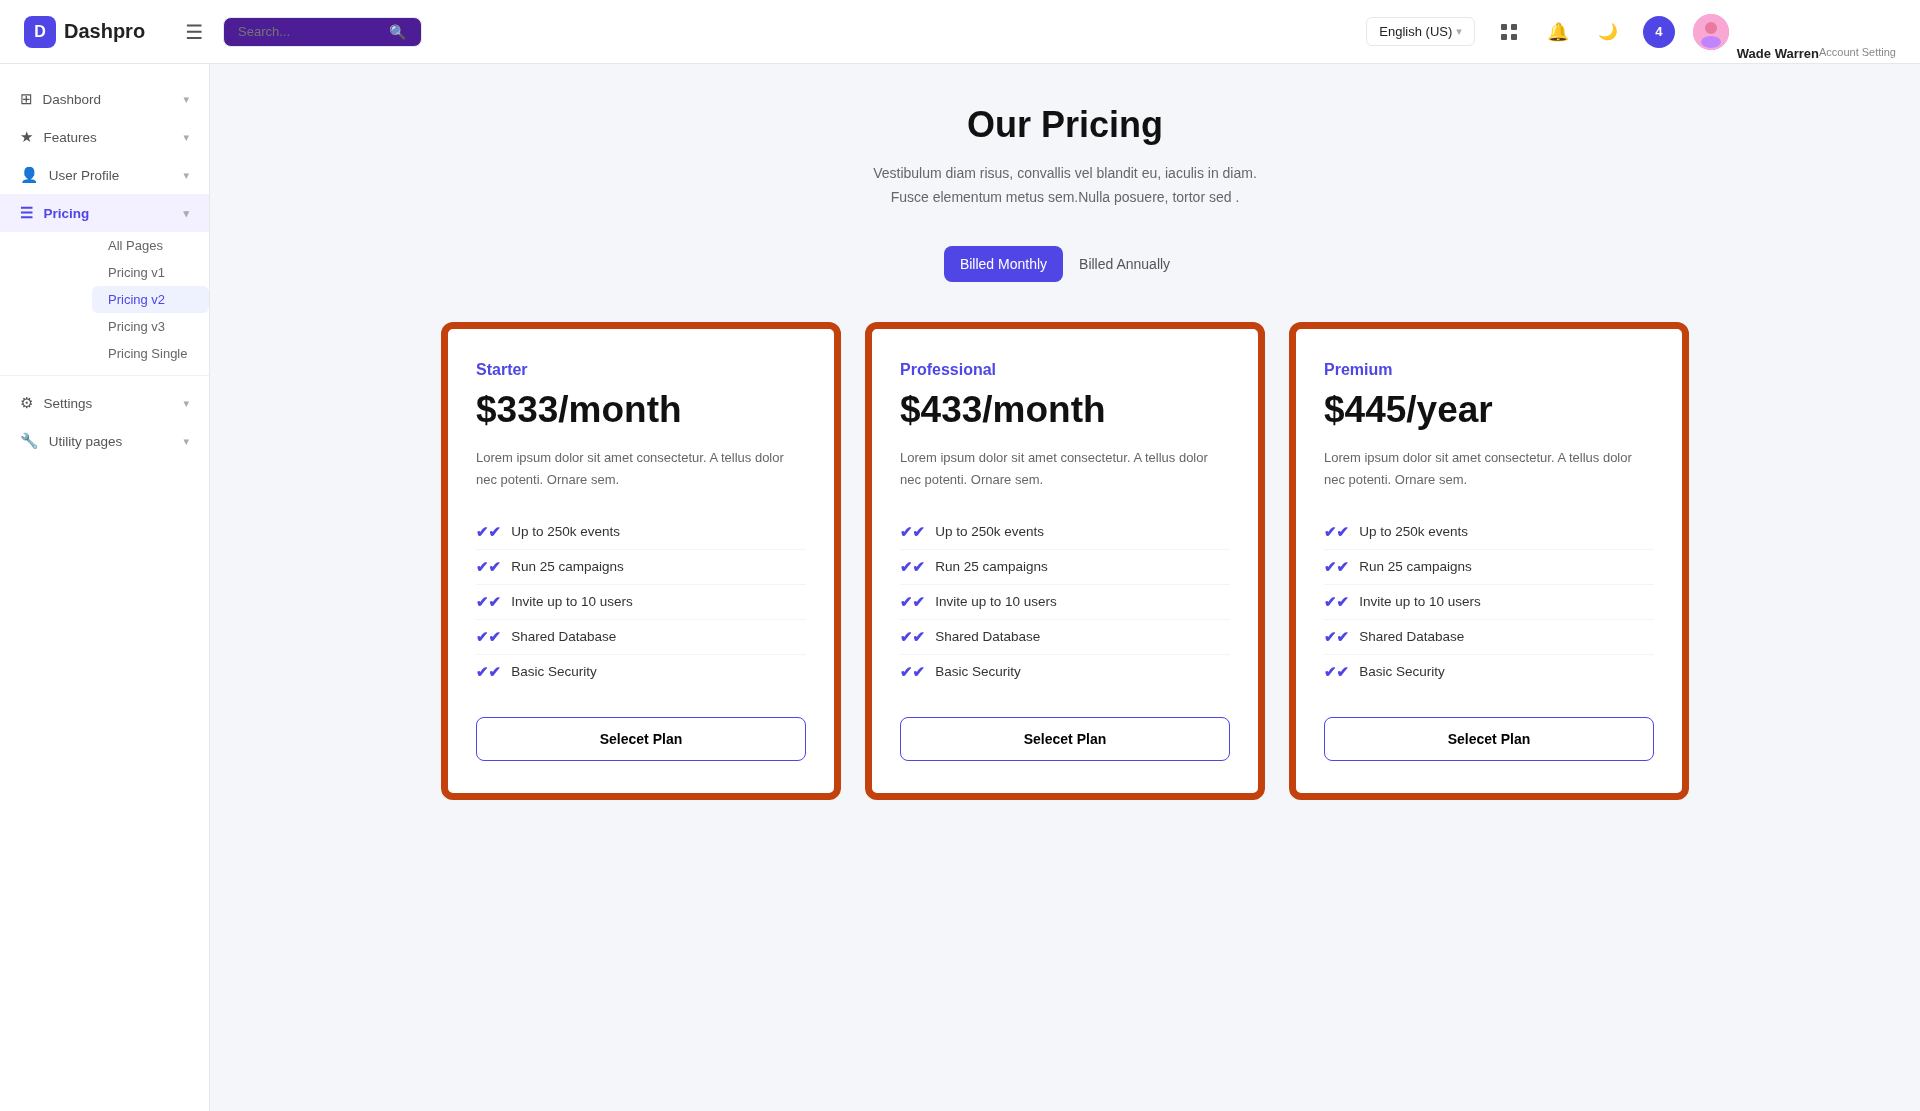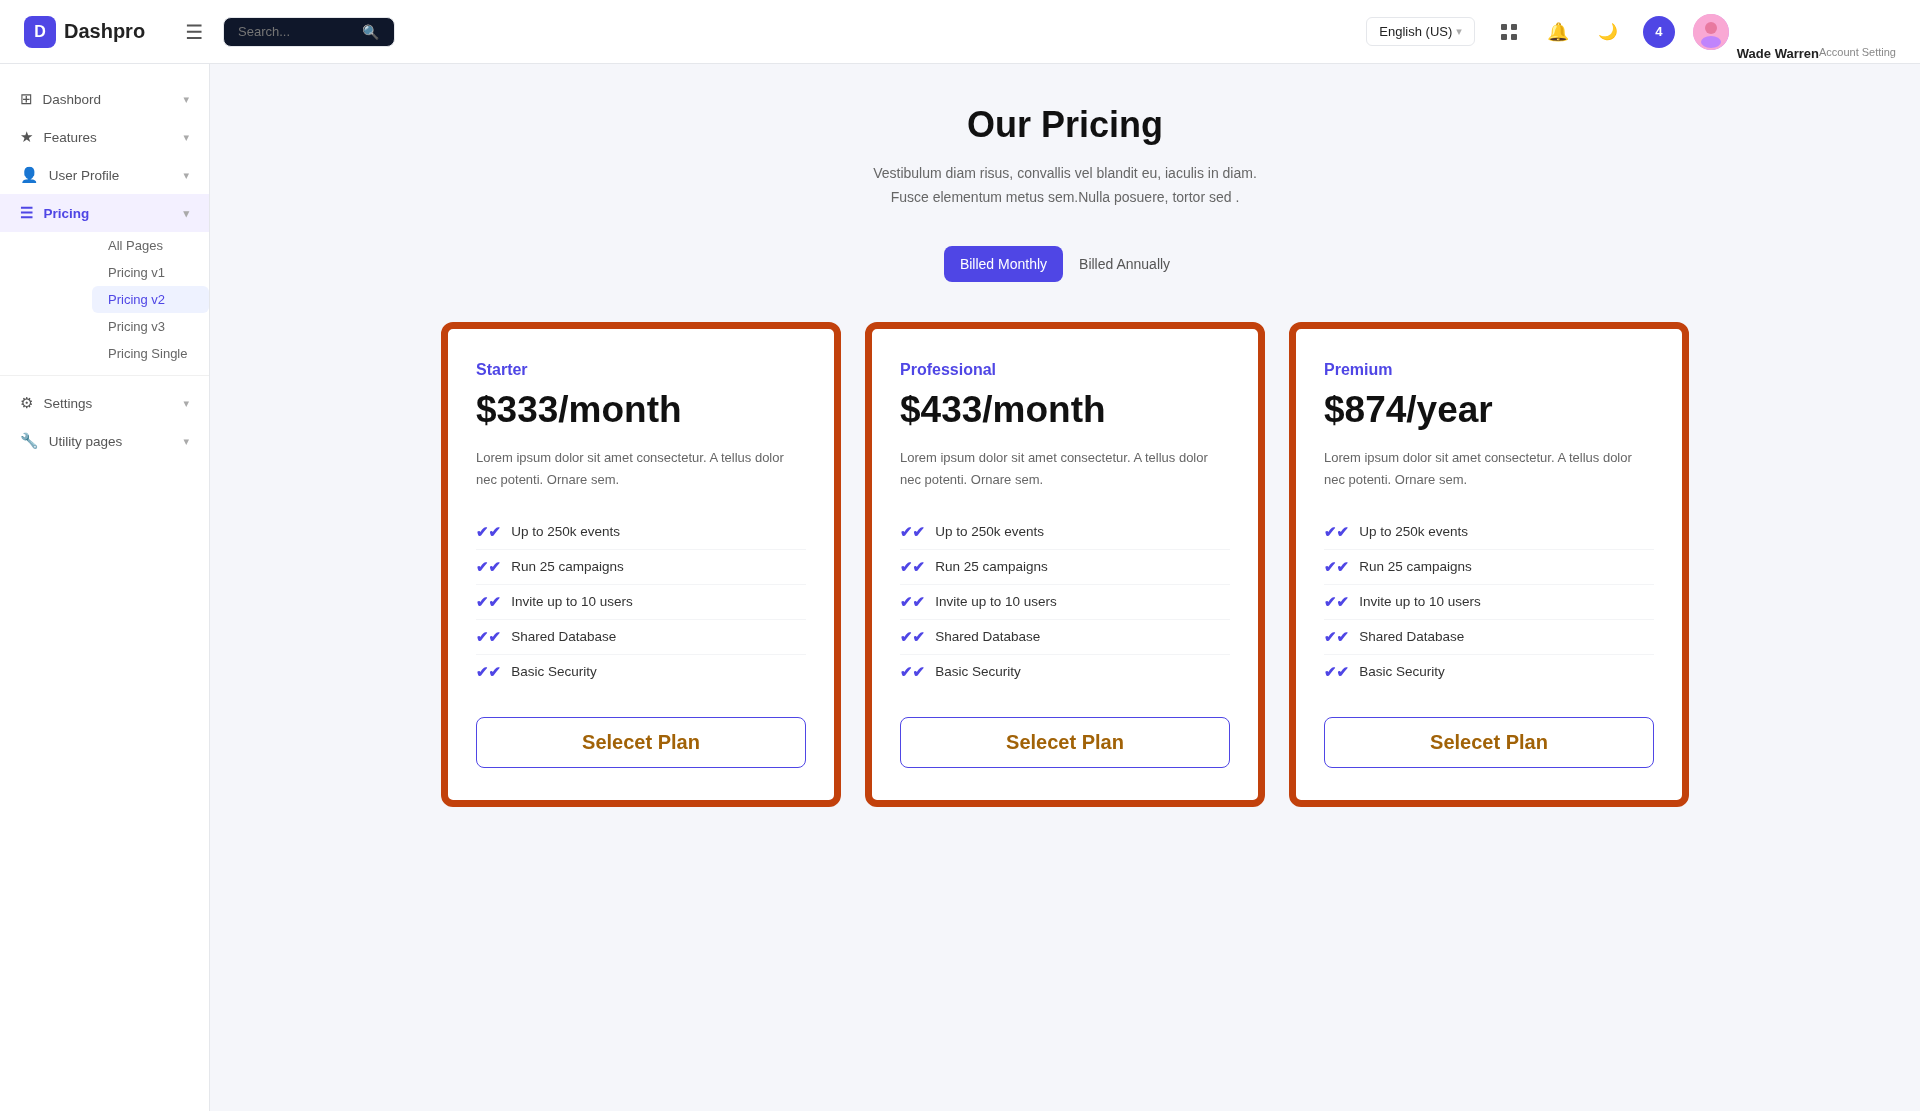--- a/index.html
+++ b/index.html
@@ -5,21 +5,21 @@
     * { box-sizing: border-box; margin: 0; padding: 0; }
     body { font-family: 'Segoe UI', Arial, sans-serif; background: #f5f6fa; color: #222; font-size: 14px; }
     .topbar { display: flex; align-items: center; height: 64px; background: #fff; border-bottom: 1px solid #e5e7eb; padding: 0 24px; position: fixed; top: 0; left: 0; right: 0; z-index: 100; }
     .sidebar { position: fixed; top: 64px; left: 0; width: 210px; height: calc(100vh - 64px); background: #fff; border-right: 1px solid #e5e7eb; overflow-y: auto; padding: 16px 0; }
     .main-content { margin-left: 210px; margin-top: 64px; padding: 40px; min-height: calc(100vh - 64px); background: #f5f6fa; }
 
     
     .logo { display: flex; align-items: center; gap: 8px; font-size: 20px; font-weight: 700; color: #222; text-decoration: none; }
     .logo-icon { width: 32px; height: 32px; background: #4f46e5; border-radius: 8px; display: flex; align-items: center; justify-content: center; color: #fff; font-weight: 900; font-size: 16px; }
     .hamburger { margin-left: 40px; cursor: pointer; color: #555; font-size: 20px; background: none; border: none; }
-    .search-bar { margin-left: 20px; display: flex; align-items: center; border: 1px solid #e5e7eb; border-radius: 8px; padding: 6px 14px; gap: 8px; width: 172px; background: #0f172a; }
+    .search-bar { margin-left: 20px; display: flex; align-items: center; border: 1px solid #e5e7eb; border-radius: 8px; padding: 6px 14px; gap: 8px; width: 199px; background: #4c1d95; }
     .search-bar input { border: none; outline: none; font-size: 13px; color: #888; width: 100%; background: transparent; }
     .topbar-right { margin-left: auto; display: flex; align-items: center; gap: 18px; }
     .lang-select { display: flex; align-items: center; gap: 4px; border: 1px solid #e5e7eb; border-radius: 6px; padding: 6px 12px; cursor: pointer; font-size: 13px; background: #fff; }
     .topbar-icon { width: 32px; height: 32px; display: flex; align-items: center; justify-content: center; cursor: pointer; color: #555; font-size: 18px; position: relative; }
     .user-info { display: flex; align-items: center; gap: 8px; cursor: pointer; }
     .avatar { width: 36px; height: 36px; border-radius: 50%; background: linear-gradient(135deg, #f9a8d4, #c084fc); display: flex; align-items: center; justify-content: center; overflow: hidden; }
     .user-text { display: flex; flex-direction: row; margin-top: 43px; }
     .user-name { font-size: 13px; font-weight: 600; color: #222; }
     .user-role { font-size: 11px; color: #888; }
 
@@ -46,21 +46,21 @@
     
     .pricing-cards { display: flex; gap: 24px; justify-content: center; margin-bottom: 48px; }
     .pricing-card { background: #fff; border: 7px solid #c2410c; border-radius: 12px; padding: 32px 28px; flex: 1; max-width: 400px; display: flex; flex-direction: column; }
     .plan-name { font-size: 16px; font-weight: 700; color: #4f46e5; margin-bottom: 10px; }
     .plan-price { font-size: 37px; font-weight: 700; color: #111; margin-bottom: 16px; }
     .plan-desc { font-size: 13px; color: #666; line-height: 1.7; margin-bottom: 24px; }
     .plan-features { list-style: none; margin-bottom: 28px; flex: 1; }
     .plan-feature { display: flex; align-items: center; gap: 10px; font-size: 13.5px; color: #333; padding: 8px 0; border-bottom: 1px solid #f3f4f6; }
     .plan-feature:last-child { border-bottom: none; }
     .check-icon { color: #4f46e5; font-size: 15px; font-weight: 700; }
-    .select-btn { display: block; width: 100%; padding: 13px; border: 1.5px solid #4f46e5; border-radius: 8px; background: #fff; color: #a16207; font-size: 20px; font-weight: 600; cursor: pointer; text-align: center; transition: all 0.15s; }
+    .select-btn { display: block; width: 100%; padding: 13px; border: 1.5px solid #4f46e5; border-radius: 8px; background: #fff; color: #000000; font-size: 14px; font-weight: 600; cursor: pointer; text-align: center; transition: all 0.15s; }
   </style>
 </head>
 <body>
 
 <div class="topbar">
   <div class="logo">
     <div class="logo-icon">
       <span>D</span>
     </div>
     <span>Dashpro</span>
@@ -228,21 +228,21 @@
         <li class="plan-feature">
           <span class="check-icon">✔✔</span>
           <span>Basic Security</span>
         </li>
       </ul>
       <button class="select-btn">Selecet Plan</button>
     </div>
 
     <div class="pricing-card">
       <div class="plan-name">Premium</div>
-      <div class="plan-price">$874/year</div>
+      <div class="plan-price">$445/year</div>
       <div class="plan-desc">Lorem ipsum dolor sit amet consectetur. A tellus dolor nec potenti. Ornare sem.</div>
       <ul class="plan-features">
         <li class="plan-feature">
           <span class="check-icon">✔✔</span>
           <span>Up to 250k events</span>
         </li>
         <li class="plan-feature">
           <span class="check-icon">✔✔</span>
           <span>Run 25 campaigns</span>
         </li>

